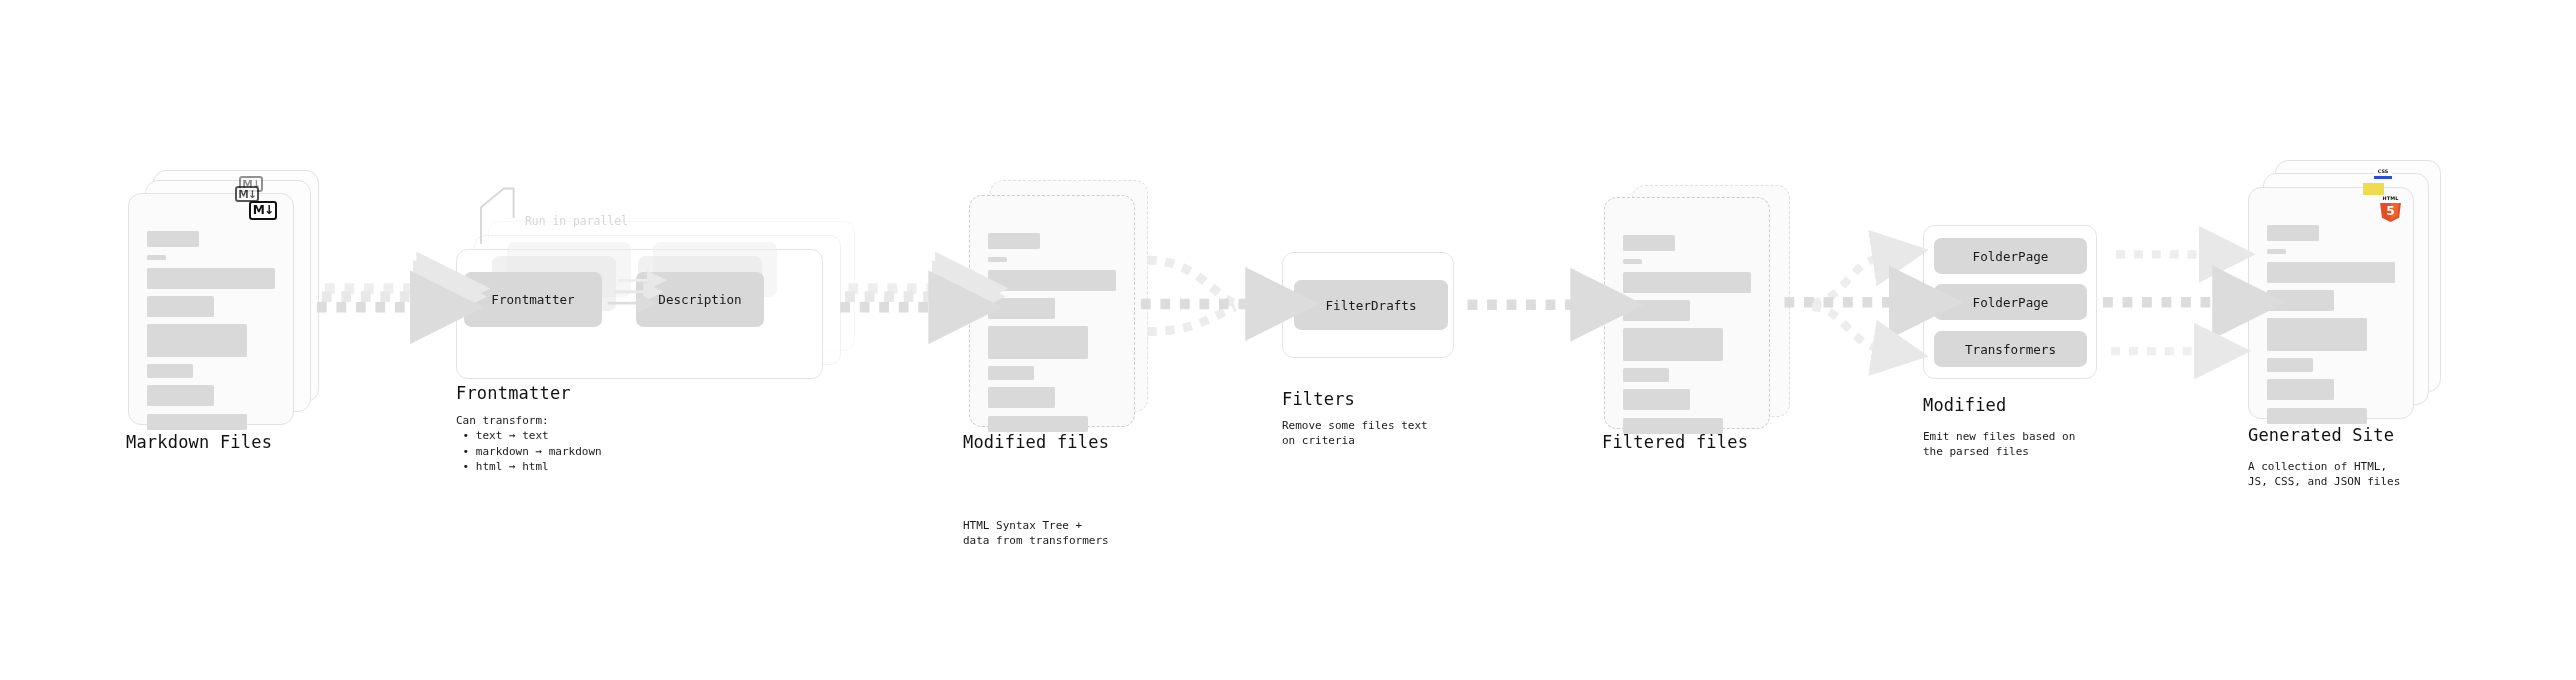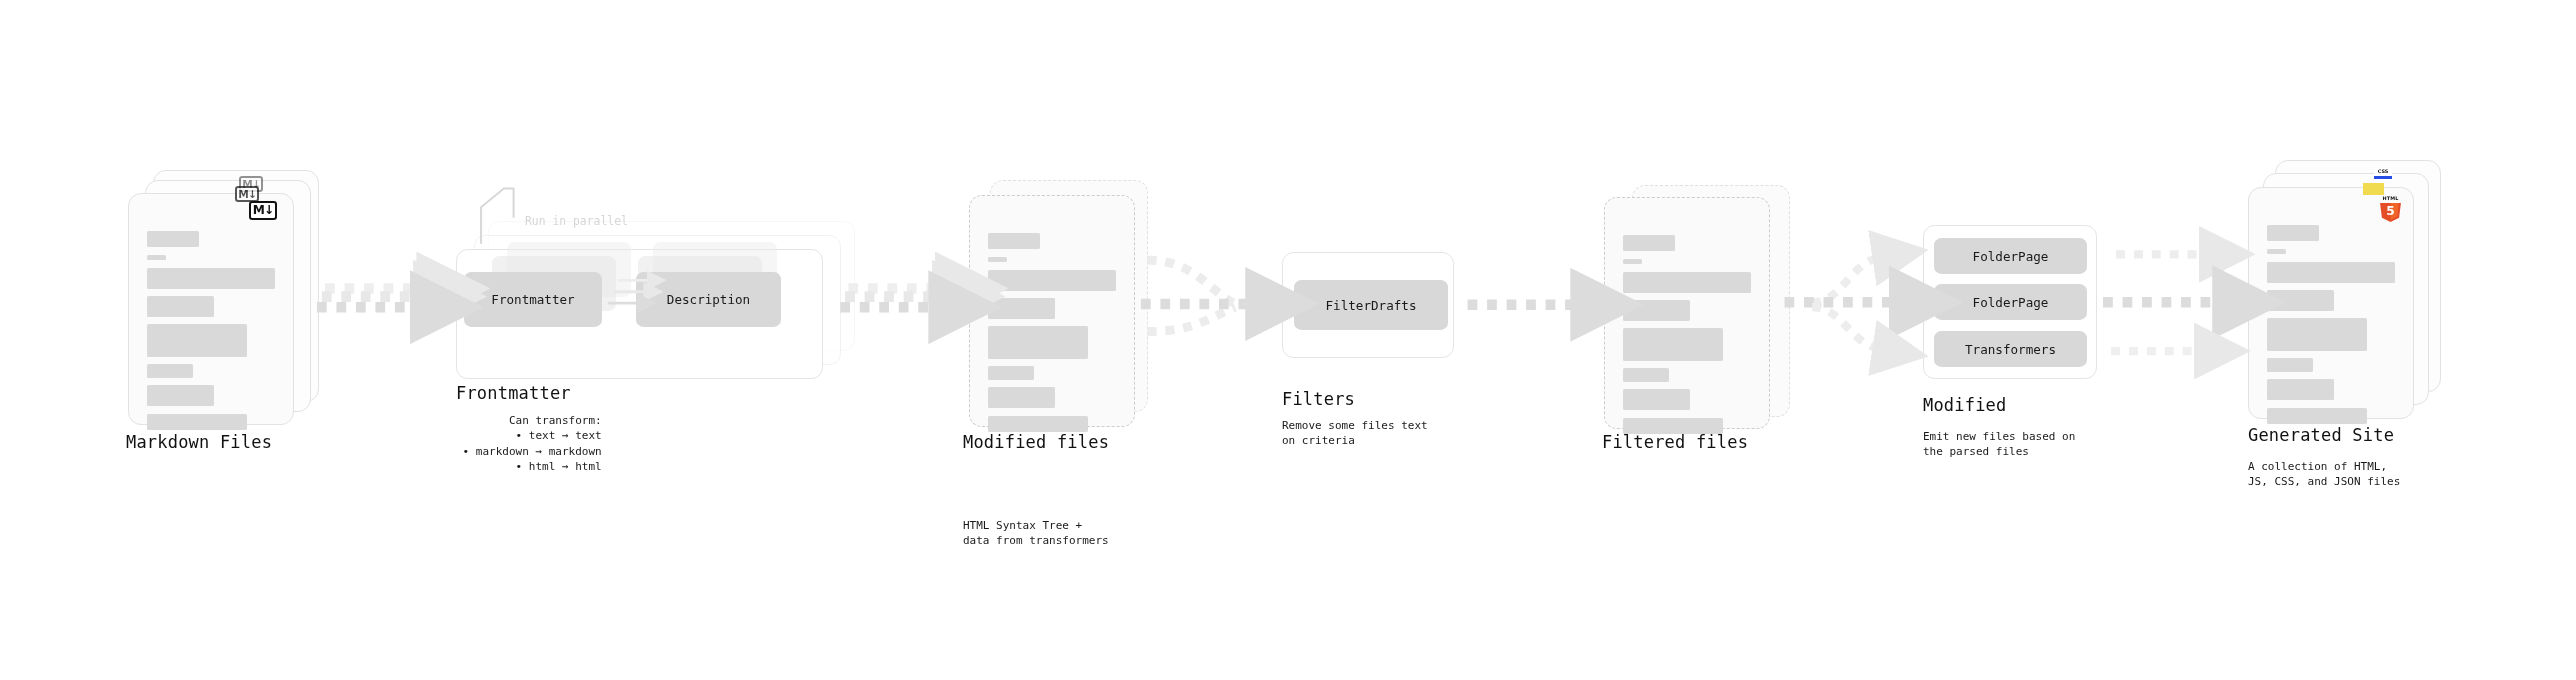--- a/index.html
+++ b/index.html
@@ -159,25 +159,25 @@
     <div class="groupbox g1" style="left:488px; top:221px; width:367px; height:130px; opacity:.45;"></div>
     <div class="groupbox g2" style="left:474px; top:235px; width:367px; height:130px; opacity:.65;"></div>
     <div class="groupbox" style="left:456px; top:249px; width:367px; height:130px;"></div>
 
     <div class="chip ghost2" style="left:507px; top:242px; width:124px; height:55px;"></div>
     <div class="chip ghost1" style="left:492px; top:256px; width:124px; height:55px;"></div>
     <div class="chip ghost2" style="left:653px; top:242px; width:124px; height:55px;"></div>
     <div class="chip ghost1" style="left:638px; top:256px; width:124px; height:55px;"></div>
 
     <div class="chip" style="left:464px; top:272px; width:138px; height:55px;">Frontmatter</div>
-    <div class="chip" style="left:636px; top:272px; width:145px; height:55px;">Description</div>
+    <div class="chip" style="left:636px; top:272px; width:128px; height:55px;">Description</div>
   </div>
   <div class="note" style="left:525px; top:187px;margin-top:27px;">Run in parallel</div>
   <div class="title" style="left:456px; top:383px;">Frontmatter</div>
-  <div class="subtitle" style="left:456px; top:413px;text-align:right;">Can transform:
+  <div class="subtitle" style="left:456px; top:413px;">Can transform:
  • text → text
  • markdown → markdown
  • html → html</div>
 
   <div class="doc-stack">
     <div class="doc dashed" style="left:990px; top:180px; width:158px; height:232px; opacity:.6;"></div>
     <div class="doc dashed" style="left:969px; top:195px; width:166px; height:232px;">
       <div class="doc-bars" style="top:37px;">
         <div class="bar" style="width:52px; height:16.3px;"></div>
         <div class="bar" style="width:18.7px; height:5.7px;"></div>

